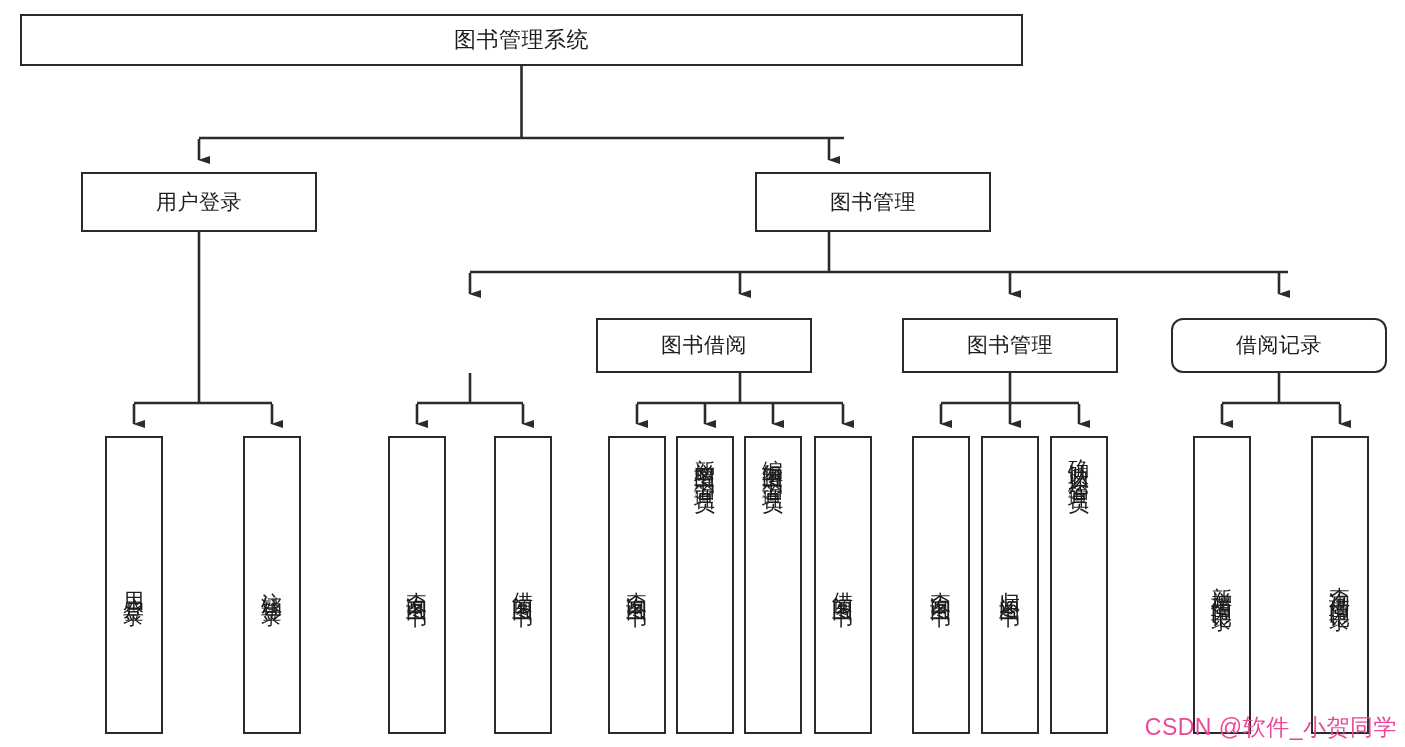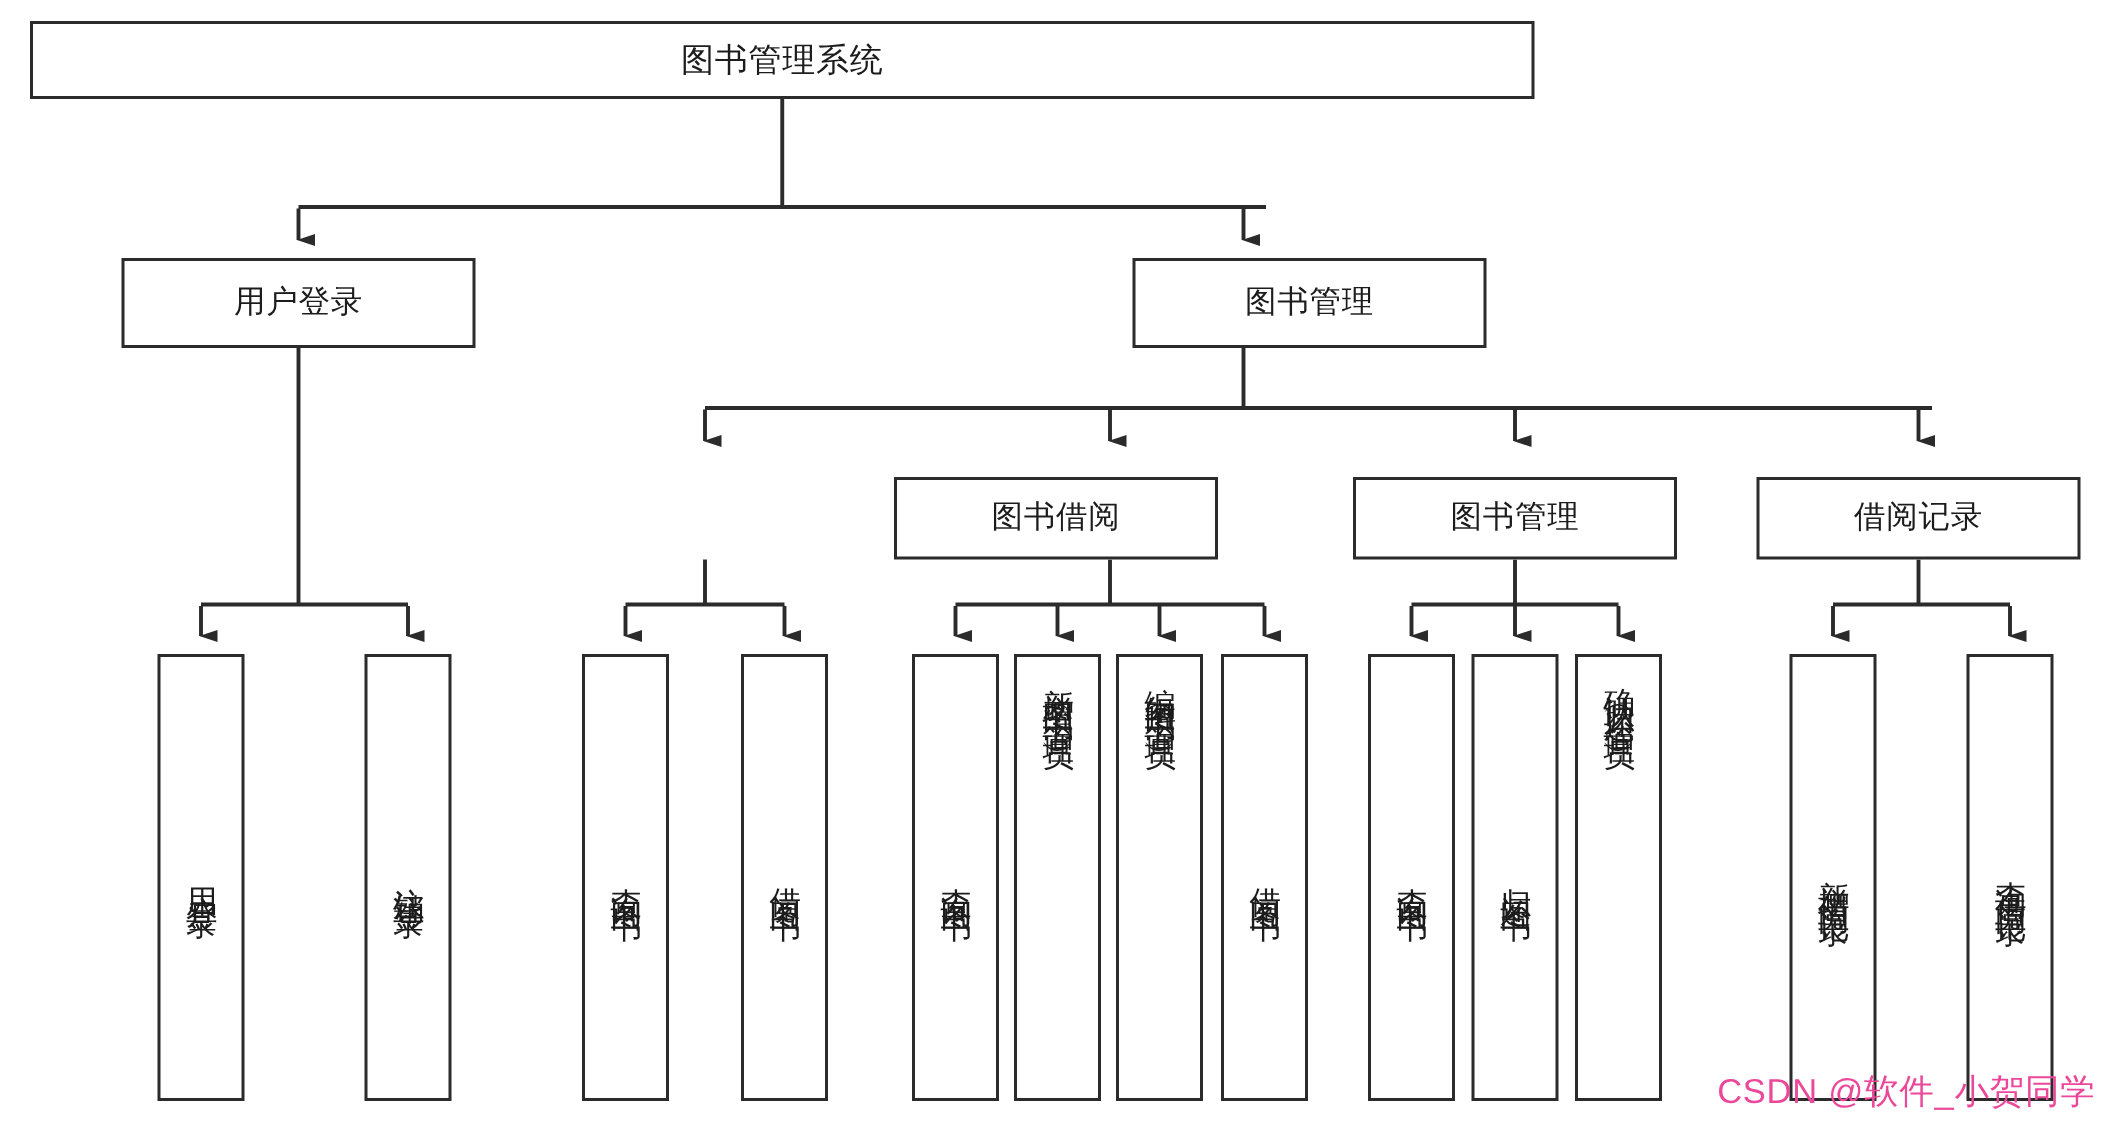--- a/index.html
+++ b/index.html
@@ -148,21 +148,21 @@
 
 
   <div class="node horiz" style="left:596px; top:318px; width:216px; height:55px;align-items:center;">
     <span class="label">图书借阅</span>
   </div>
 
   <div class="node horiz" style="left:902px; top:318px; width:216px; height:55px;">
     <span class="label">图书管理</span>
   </div>
 
-  <div class="node horiz" style="left:1171px; top:318px; width:216px; height:55px;">
+  <div class="node horiz" style="left:1171px; top:318px; width:216px; height:55px;border-radius:12px;">
     <span class="label">借阅记录</span>
   </div>
 
   <div class="node leaf mid" style="left:105px; top:436px; width:58px; height:298px;">
     <span class="label">用户登录</span>
   </div>
 
   <div class="node leaf mid" style="left:243px; top:436px; width:58px; height:298px;">
     <span class="label">注销登录</span>
   </div>

